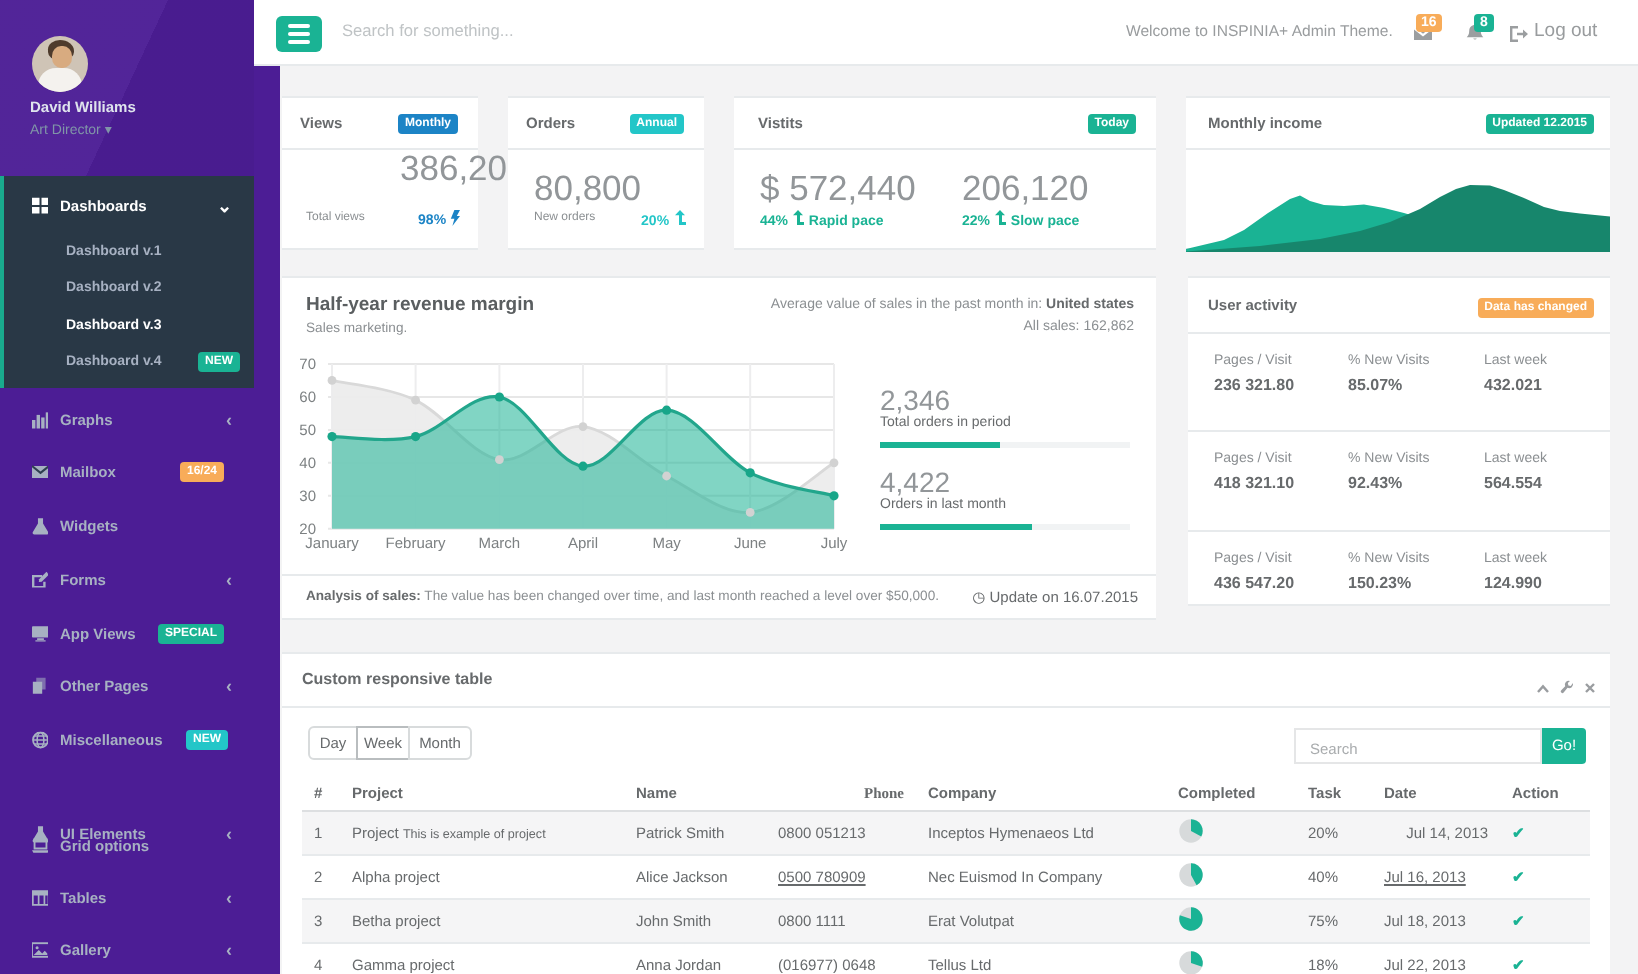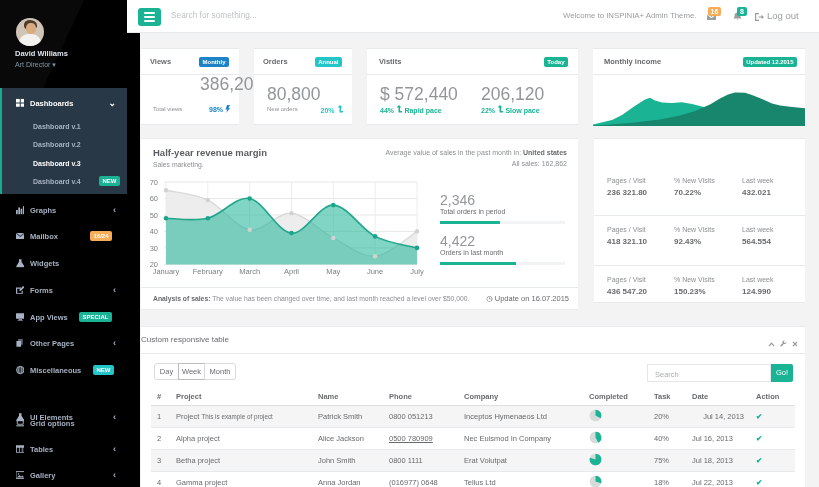--- a/index.html
+++ b/index.html
@@ -1,18 +1,18 @@
 <!DOCTYPE html>
 <html><head>
 <meta charset="utf-8">
 <style>
 * { margin:0; padding:0; box-sizing:border-box; }
 html,body { width:819px; height:487px; overflow:hidden; font-family:"Liberation Sans",sans-serif; background:#f3f3f4; color:#676a6c; }
 .abs { position:absolute; }
-#sidebar { position:absolute; left:0; top:0; width:140px; height:487px; background:#000000; }
+#sidebar { position:absolute; left:0; top:0; width:140px; height:487px; background:#4c1d95; }
 #profile { position:absolute; left:0; top:0; width:127px; height:88px;
   background:linear-gradient(115deg, rgba(255,255,255,0.035) 0%, rgba(255,255,255,0.035) 50%, rgba(0,0,0,0.04) 50%, rgba(0,0,0,0.04) 100%); }
 #avatar { position:absolute; left:16px; top:18px; width:28px; height:28px; border-radius:50%; background:#cfc4b6; overflow:hidden; }
 #avatar .hair { position:absolute; left:8px; top:2px; width:13px; height:10px; border-radius:46% 54% 40% 40%; background:#4e3b2c; }
 #avatar .face { position:absolute; left:9.5px; top:5px; width:10px; height:11px; border-radius:45%; background:#d8ab80; }
 #avatar .body { position:absolute; left:3px; top:16px; width:22px; height:12px; border-radius:9px 9px 0 0; background:#f4f2ee; }
 .sname { position:absolute; left:15px; top:49px; font-size:7.5px; font-weight:bold; color:#dfe4ed; }
 .srole { position:absolute; left:15px; top:61px; font-size:7px; color:#8095a8; }
 #navblock { position:absolute; left:0; top:88px; width:127px; height:106px; background:#293846; border-left:2px solid #19aa8d; }
 .nav-item { position:absolute; left:0; width:127px; height:26px; font-size:7.5px; font-weight:bold; color:#a7b1c2; }
@@ -302,45 +302,49 @@
   <div class="abs" style="left:299px; top:123px; width:125px; height:2.5px; background:#f1f3f4;">
       <div style="width:76px; height:2.5px; background:#1ab394;"></div>
     </div>
   <div class="abs" style="left:0; top:148px; width:100%; height:24px; border-top:1px solid #e7eaec;">
     <div class="abs" style="left:12px; top:7px; font-size:6.8px; color:#8b8f92;"><b style="color:#676a6c;">Analysis of sales:</b> The value has been changed over time, and last month reached a level over $50,000.</div>
     <div class="abs" style="right:9px; top:6px; font-size:7.5px; color:#676a6c;">◷ Update on 16.07.2015</div>
   </div>
 </div>
 
 <div class="panel" style="left:594px; top:138px; width:211px; height:165px;">
+  <div class="abs" style="left:0; top:0; width:100%; height:28px; border-bottom:1px solid #e7eaec;">
+    <span class="ptitle abs" style="left:10px; top:9px;">User activity</span>
+    <span class="badge borange" style="right:8px; top:14.5px;">Data has changed</span>
+  </div>
   <div class="abs" style="left:13px; top:38px; font-size:7px; color:#8b8f92;">Pages / Visit</div>
   <div class="abs" style="left:80px; top:38px; font-size:7px; color:#8b8f92;">% New Visits</div>
   <div class="abs" style="left:148px; top:38px; font-size:7px; color:#8b8f92;">Last week</div>
   <div class="abs" style="left:13px; top:49px; font-size:8px; font-weight:bold; color:#676a6c;">236 321.80</div>
-  <div class="abs" style="left:80px; top:49px; font-size:8px; font-weight:bold; color:#676a6c;">70.22%</div>
+  <div class="abs" style="left:80px; top:49px; font-size:8px; font-weight:bold; color:#676a6c;">85.07%</div>
   <div class="abs" style="left:148px; top:49px; font-size:8px; font-weight:bold; color:#676a6c;">432.021</div>
   <div class="abs" style="left:0; top:76px; width:100%; border-top:1px solid #e7eaec;"></div>
   <div class="abs" style="left:13px; top:87px; font-size:7px; color:#8b8f92;">Pages / Visit</div>
   <div class="abs" style="left:80px; top:87px; font-size:7px; color:#8b8f92;">% New Visits</div>
   <div class="abs" style="left:148px; top:87px; font-size:7px; color:#8b8f92;">Last week</div>
   <div class="abs" style="left:13px; top:98px; font-size:8px; font-weight:bold; color:#676a6c;">418 321.10</div>
   <div class="abs" style="left:80px; top:98px; font-size:8px; font-weight:bold; color:#676a6c;">92.43%</div>
   <div class="abs" style="left:148px; top:98px; font-size:8px; font-weight:bold; color:#676a6c;">564.554</div>
   <div class="abs" style="left:0; top:126px; width:100%; border-top:1px solid #e7eaec;"></div>
   <div class="abs" style="left:13px; top:137px; font-size:7px; color:#8b8f92;">Pages / Visit</div>
   <div class="abs" style="left:80px; top:137px; font-size:7px; color:#8b8f92;">% New Visits</div>
   <div class="abs" style="left:148px; top:137px; font-size:7px; color:#8b8f92;">Last week</div>
   <div class="abs" style="left:13px; top:148px; font-size:8px; font-weight:bold; color:#676a6c;">436 547.20</div>
   <div class="abs" style="left:80px; top:148px; font-size:8px; font-weight:bold; color:#676a6c;">150.23%</div>
   <div class="abs" style="left:148px; top:148px; font-size:8px; font-weight:bold; color:#676a6c;">124.990</div>
 </div>
 
 <div class="panel" style="left:141px; top:326px; width:664px; height:162px;">
   <div class="abs" style="left:0; top:0; width:100%; height:27px; border-bottom:1px solid #e7eaec;">
-    <span class="abs" style="left:0; top:8px; font-size:8px; font-weight:normal; color:#676a6c;">Custom responsive table</span>
+    <span class="abs" style="left:10px; top:8px; font-size:8px; font-weight:bold; color:#676a6c;">Custom responsive table</span>
     <svg class="abs" style="left:627px; top:15px;" width="7" height="5" viewBox="0 0 7 5">
         <path d="M1,4 L3.5,1.2 L6,4" stroke="#9a9da0" stroke-width="1.2" fill="none"></path>
       </svg>
     <svg class="abs" style="left:639px; top:13px;" width="7" height="7" viewBox="0 0 10 10">
         <path d="M9.2,2.2 a2.8,2.8 0 0 1 -3.8,3.4 L2.6,9.0 a1.2,1.2 0 0 1 -1.7,-1.7 L3.7,4.5 a2.8,2.8 0 0 1 3.4,-3.8 L5.6,2.2 l0.4,1.7 l1.7,0.4 Z" fill="#9a9da0"></path>
       </svg>
     <svg class="abs" style="left:651px; top:14px;" width="6" height="6" viewBox="0 0 6 6">
         <path d="M1,1 L5,5 M5,1 L1,5" stroke="#9a9da0" stroke-width="1.2"></path>
       </svg>
   </div>
@@ -353,21 +357,21 @@
     <span class="abs" style="left:7px; top:5px; font-size:7.5px; color:#a9acae;">Search</span>
   </div>
   <div class="abs" style="left:630px; top:37px; width:22px; height:18px; background:#1ab394; border-radius:0 2px 2px 0; color:#fff; font-size:7.5px; text-align:center; line-height:18px;">Go!</div>
   <div class="abs" style="left:10px; top:60.5px; width:644px;">
     <table style="width:100%; border-collapse:collapse; font-size:7.5px; color:#676a6c;">
       <tbody>
           <tr style="border-bottom:1px solid #dddfe1;">
         <th style="text-align:left; padding:4px 6px; width:19px;">#</th>
         <th style="text-align:left; padding:4px 6px; width:142px;">Project</th>
         <th style="text-align:left; padding:4px 6px; width:71px;">Name</th>
-        <th style="text-align:left; padding:4px 6px; width:75px;">Phone</th>
+        <th style="text-align:right; padding:4px 6px; width:75px;font-family:Liberation Serif, serif;">Phone</th>
         <th style="text-align:left; padding:4px 6px; width:125px;">Company</th>
         <th style="text-align:left; padding:4px 6px; width:65px;">Completed</th>
         <th style="text-align:left; padding:4px 6px; width:38px;">Task</th>
         <th style="text-align:left; padding:4px 6px; width:64px;">Date</th>
         <th style="text-align:left; padding:4px 6px;">Action</th>
       </tr>
       <tr style="background:#f5f5f6; border-bottom:1px solid #e7eaec; height:20.5px;">
         <td style="padding:3px 6px;">1</td>
         <td style="padding:3px 6px;">Project <span style="font-size:6.3px;">This is example of project</span></td>
         <td style="padding:3px 6px;">Patrick Smith</td>
@@ -385,21 +389,21 @@
         <td style="padding:3px 6px;">2</td>
         <td style="padding:3px 6px;">Alpha project</td>
         <td style="padding:3px 6px;">Alice Jackson</td>
         <td style="padding:3px 6px;text-decoration:underline;">0500 780909</td>
         <td style="padding:3px 6px;">Nec Euismod In Company</td>
         <td style="padding:3px 6px;"><svg width="13" height="13" viewBox="0 0 20 20">
                 <circle cx="10" cy="10" r="9" fill="#d7dadb"></circle>
                 <path d="M10,10 L10,1 A9,9 0 0 1 14.3,17.9 Z" fill="#1ab394"></path>
               </svg></td>
         <td style="padding:3px 6px;">40%</td>
-        <td style="padding:3px 6px;">Jul 16, 2013</td>
+        <td style="padding:3px 6px;text-decoration:underline;">Jul 16, 2013</td>
         <td style="padding:3px 6px; color:#1ab394; font-weight:bold;">✔</td>
       </tr>
       <tr style="background:#f5f5f6; border-bottom:1px solid #e7eaec; height:20.5px;">
         <td style="padding:3px 6px;">3</td>
         <td style="padding:3px 6px;">Betha project</td>
         <td style="padding:3px 6px;">John Smith</td>
         <td style="padding:3px 6px;">0800 1111</td>
         <td style="padding:3px 6px;">Erat Volutpat</td>
         <td style="padding:3px 6px;"><svg width="13" height="13" viewBox="0 0 20 20">
                 <circle cx="10" cy="10" r="9" fill="#d7dadb"></circle>

